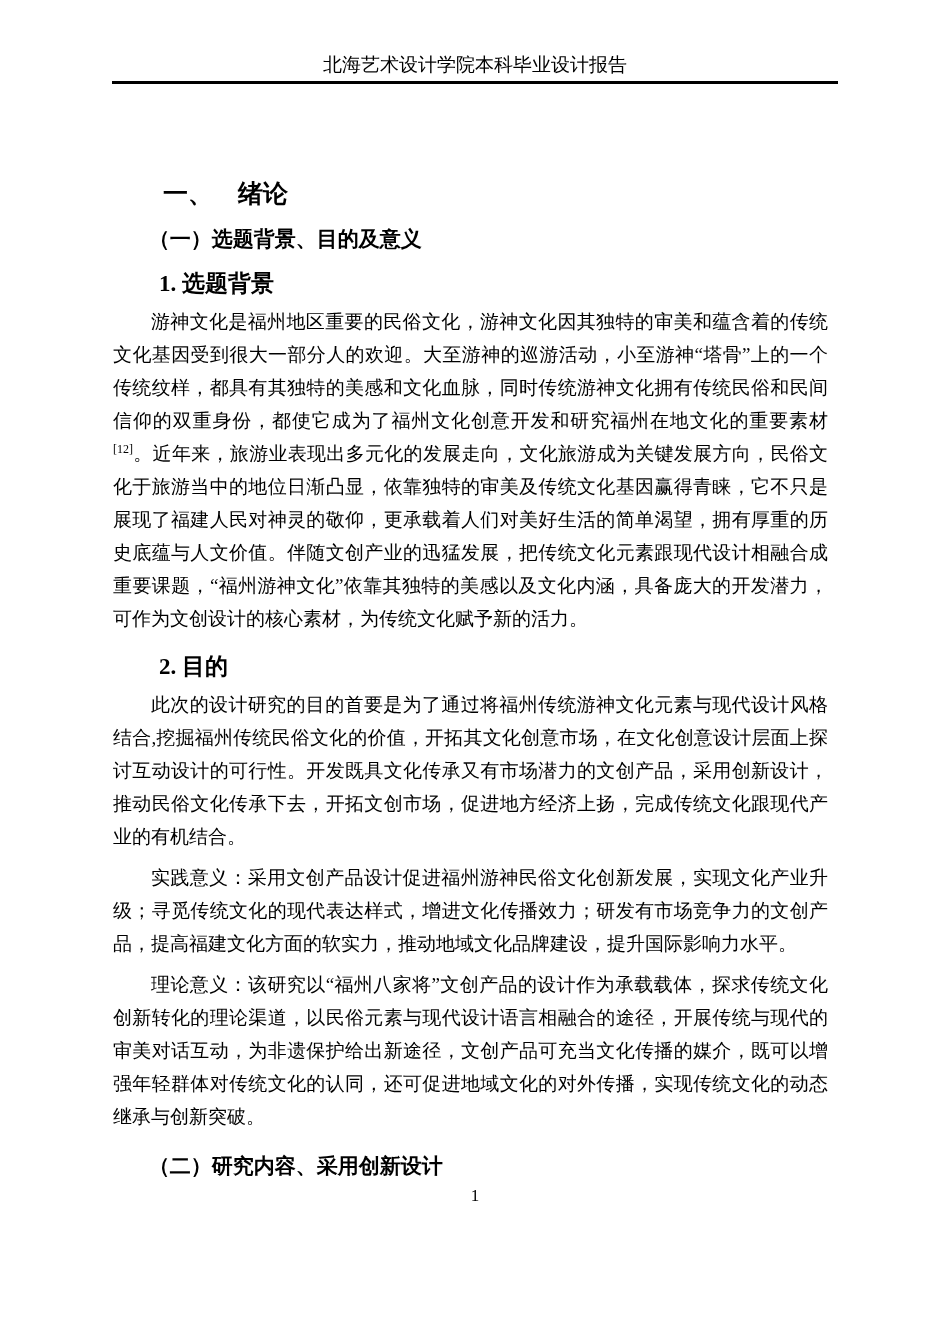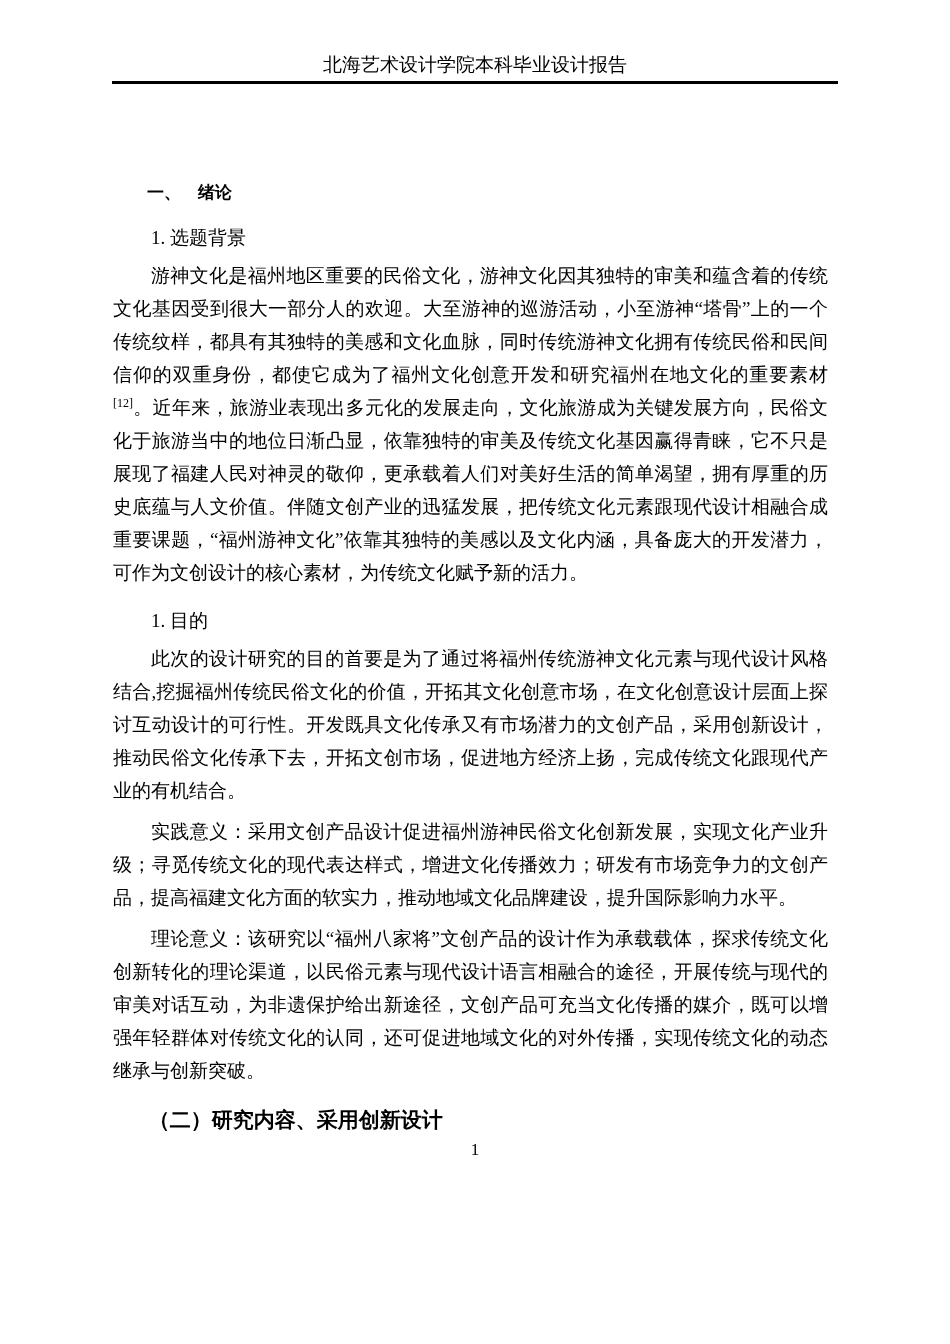--- a/index.html
+++ b/index.html
@@ -31,38 +31,38 @@
     border-top: 3px solid #000000;
     height: 0;
   }
   .content {
     padding: 0 112px 0 113px;
   }
   .chapter-title {
     margin: 96px 0 0 0;
     font-family: "Liberation Sans", "DejaVu Sans", sans-serif;
     font-weight: bold;
-    font-size: 17px;
+    font-size: 25px;
     line-height: 26px;
     text-indent: 2em;
   }
   .section-title {
     margin: 20px 0 0 0;
     font-family: "Liberation Sans", "DejaVu Sans", sans-serif;
     font-weight: bold;
     font-size: 21px;
     line-height: 26px;
     text-indent: 1.7em;
   }
   .sub-title {
     margin: 19px 0 0 0;
-    font-size: 19px;
+    font-size: 23px;
     line-height: 26px;
     text-indent: 2em;
-    font-weight: normal;
+    font-weight: bold;
   }
   .body-para {
     margin: 8px 10px 0 0;
     font-size: 19px;
     line-height: 33px;
     text-align: justify;
     text-indent: 2em;
   }
   .body-para sup {
     font-size: 12px;
@@ -81,26 +81,27 @@
 <div class="page">
 
   <div class="running-header">北海艺术设计学院本科毕业设计报告</div>
 
   <hr class="header-rule">
 
   <div class="content">
 
     <div class="chapter-title">一、　绪论</div>
 
+    <div class="section-title">（一）选题背景、目的及意义</div>
 
     <div class="sub-title">1. 选题背景</div>
 
     <p class="body-para"><span>游神文化是福州地区重要的民俗文化，游神文化因其独特的审美和蕴含着的传统文化基因受到很大一部分人的欢迎。大至游神的巡游活动，小至游神“塔骨”上的一个传统纹样，都具有其独特的美感和文化血脉，同时传统游神文化拥有传统民俗和民间信仰的双重身份，都使它成为了福州文化创意开发和研究福州在地文化的重要素材</span><sup>[12]</sup><span>。近年来，旅游业表现出多元化的发展走向，文化旅游成为关键发展方向，民俗文化于旅游当中的地位日渐凸显，依靠独特的审美及传统文化基因赢得青睐，它不只是展现了福建人民对神灵的敬仰，更承载着人们对美好生活的简单渴望，拥有厚重的历史底蕴与人文价值。伴随文创产业的迅猛发展，把传统文化元素跟现代设计相融合成重要课题，“福州游神文化”依靠其独特的美感以及文化内涵，具备庞大的开发潜力，可作为文创设计的核心素材，为传统文化赋予新的活力。</span></p>
 
-    <div class="sub-title">1. 目的</div>
+    <div class="sub-title">2. 目的</div>
 
     <p class="body-para">此次的设计研究的目的首要是为了通过将福州传统游神文化元素与现代设计风格结合,挖掘福州传统民俗文化的价值，开拓其文化创意市场，在文化创意设计层面上探讨互动设计的可行性。开发既具文化传承又有市场潜力的文创产品，采用创新设计，推动民俗文化传承下去，开拓文创市场，促进地方经济上扬，完成传统文化跟现代产业的有机结合。</p>
 
 
     <p class="body-para">实践意义：采用文创产品设计促进福州游神民俗文化创新发展，实现文化产业升级；寻觅传统文化的现代表达样式，增进文化传播效力；研发有市场竞争力的文创产品，提高福建文化方面的软实力，推动地域文化品牌建设，提升国际影响力水平。</p>
 
     <p class="body-para">理论意义：该研究以“福州八家将”文创产品的设计作为承载载体，探求传统文化创新转化的理论渠道，以民俗元素与现代设计语言相融合的途径，开展传统与现代的审美对话互动，为非遗保护给出新途径，文创产品可充当文化传播的媒介，既可以增强年轻群体对传统文化的认同，还可促进地域文化的对外传播，实现传统文化的动态继承与创新突破。</p>
 
     <div class="section-title">（二）研究内容、采用创新设计</div>
 

